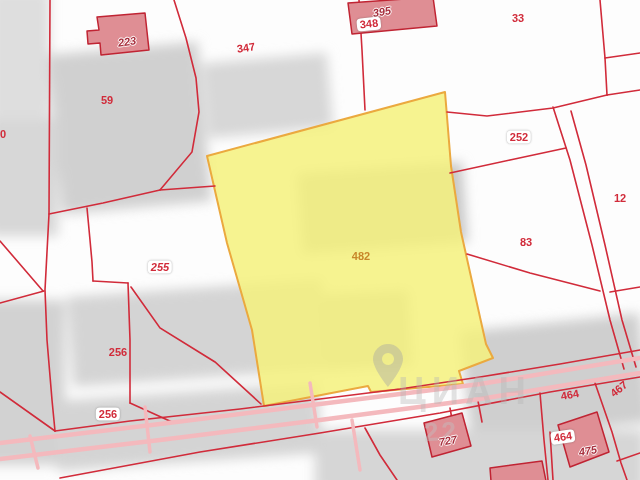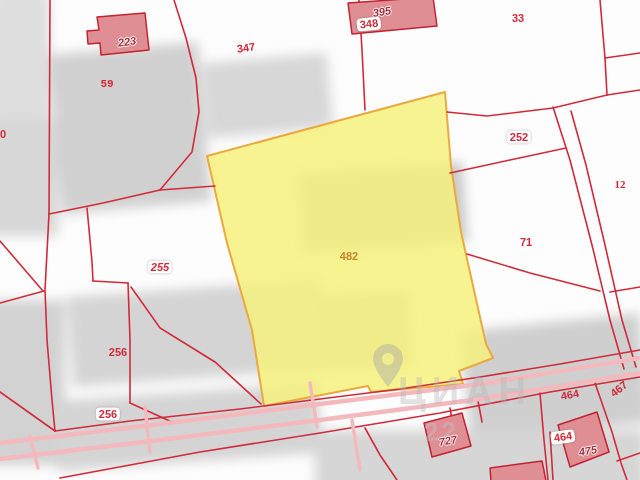--- a/index.html
+++ b/index.html
@@ -19,21 +19,21 @@
   }
   .lbl.plain{ color:var(--line-red,#d23); }
   .lbl.halo{
     background:#fff;border-radius:4px;padding:0 3px;
     box-shadow:0 0 2px rgba(60,60,60,.45);
   }
   .lbl.bld{
     font-style:italic;color:#a8303e;
     text-shadow:-1px 0 0 rgba(255,255,255,.9),1px 0 0 rgba(255,255,255,.9),0 -1px 0 rgba(255,255,255,.9),0 1px 0 rgba(255,255,255,.9);
   }
-  .lbl.orange{ color:var(--selected-label,#c8872a); }
+  .lbl.orange{ color:var(--selected-label,#c8872a);margin-left:12px; }
   .wm-text{
     font-family:"Liberation Sans",sans-serif;font-weight:bold;
   }
 </style>
 </head>
 <body>
 
 <div id="stage">
   <svg width="640" height="480" viewBox="0 0 640 480">
     <defs>
@@ -111,26 +111,26 @@
     <g>
       <path fill-rule="evenodd" fill="rgba(165,165,165,0.42)" d="M388,344 a15,15 0 0 1 15,15 c0,10 -15,28 -15,28 c0,0 -15,-18 -15,-28 a15,15 0 0 1 15,-15 Z
                M388,353 a6,6 0 1 0 0.01,0 Z"></path>
       <text class="wm-text" x="398" y="404" font-size="38" letter-spacing="6" fill="#b5b5b5" opacity="0.38">ЦИАН</text>
       <text class="wm-text" x="424" y="441" font-size="26" letter-spacing="3" fill="#c2c2c2" opacity="0.42" transform="rotate(-3 430 430)">22</text>
     </g>
   </svg>
 
   <div id="labels">
       <div class="lbl plain" style="left: 0px; top: 134px; transform: translate(-50%, -50%) rotate(0deg);">80</div>
-      <div class="lbl plain" style="left: 107px; top: 84px; transform: translate(-50%, -50%) rotate(0deg); font-family: Liberation Mono, monospace;">59</div>
+      <div class="lbl plain" style="left: 107px; top: 100px; transform: translate(-50%, -50%) rotate(0deg);">59</div>
       <div class="lbl plain" style="left: 246px; top: 48px; transform: translate(-50%, -50%) rotate(-8deg);">347</div>
       <div class="lbl plain" style="left: 518px; top: 18px; transform: translate(-50%, -50%) rotate(0deg);">33</div>
       <div class="lbl halo" style="left: 519px; top: 137px; transform: translate(-50%, -50%) rotate(0deg);">252</div>
-      <div class="lbl plain" style="left: 620px; top: 184px; transform: translate(-50%, -50%) rotate(0deg); font-family: Liberation Serif, serif;">12</div>
-      <div class="lbl plain" style="left: 526px; top: 242px; transform: translate(-50%, -50%) rotate(0deg);">71</div>
+      <div class="lbl plain" style="left: 620px; top: 198px; transform: translate(-50%, -50%) rotate(0deg);">12</div>
+      <div class="lbl plain" style="left: 526px; top: 242px; transform: translate(-50%, -50%) rotate(0deg);">83</div>
       <div class="lbl halo" style="left: 160px; top: 267px; transform: translate(-50%, -50%) rotate(0deg); font-style: italic;">255</div>
       <div class="lbl orange" style="left: 349px; top: 256px; transform: translate(-50%, -50%) rotate(0deg);">482</div>
       <div class="lbl plain" style="left: 118px; top: 352px; transform: translate(-50%, -50%) rotate(0deg);">256</div>
       <div class="lbl halo" style="left: 108px; top: 414px; transform: translate(-50%, -50%) rotate(0deg);">256</div>
       <div class="lbl plain" style="left: 570px; top: 395px; transform: translate(-50%, -50%) rotate(-10deg);">464</div>
       <div class="lbl plain" style="left: 619px; top: 389px; transform: translate(-50%, -50%) rotate(-38deg);">467</div>
       <div class="lbl halo" style="left: 563px; top: 437px; transform: translate(-50%, -50%) rotate(-8deg);">464</div>
       <div class="lbl bld" style="left: 127px; top: 42px; transform: translate(-50%, -50%) rotate(-8deg);">223</div>
       <div class="lbl bld" style="left: 382px; top: 12px; transform: translate(-50%, -50%) rotate(-10deg);">395</div>
       <div class="lbl halo" style="left: 369px; top: 24px; transform: translate(-50%, -50%) rotate(-6deg);">348</div>

